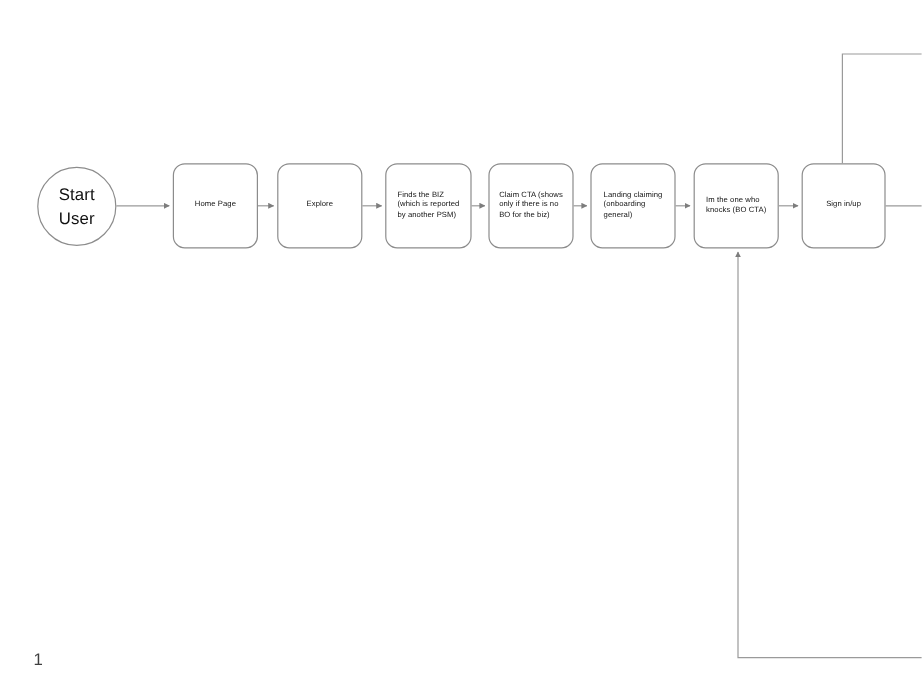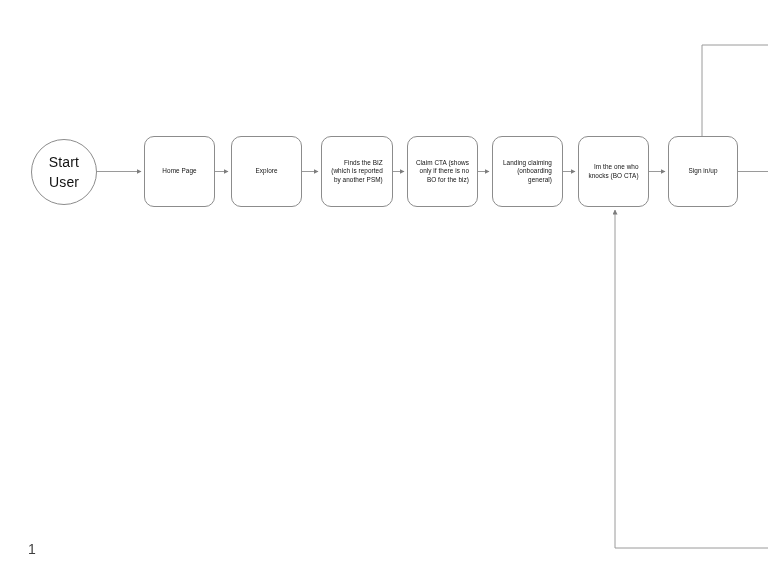--- a/index.html
+++ b/index.html
@@ -29,21 +29,21 @@
     overflow: visible;
   }
   .node {
     position: absolute;
     box-sizing: border-box;
     background: #ffffff;
     border: 1px solid #8c8c8c;
     display: flex;
     align-items: center;
     justify-content: center;
-    text-align: right;
+    text-align: left;
     z-index: 2;
   }
   .node-rect {
     border-radius: 10px;
   }
   .node-circle {
     border-radius: 50%;
   }
   .node-label {
     display: block;

